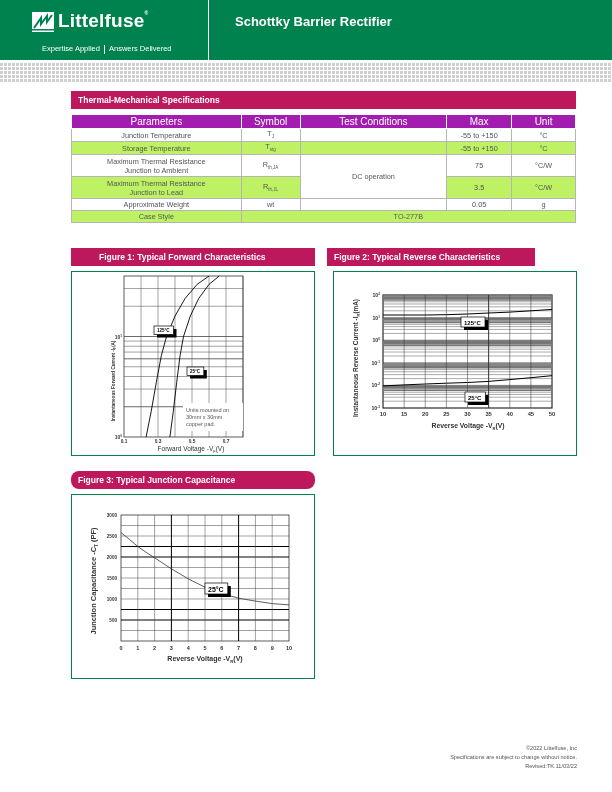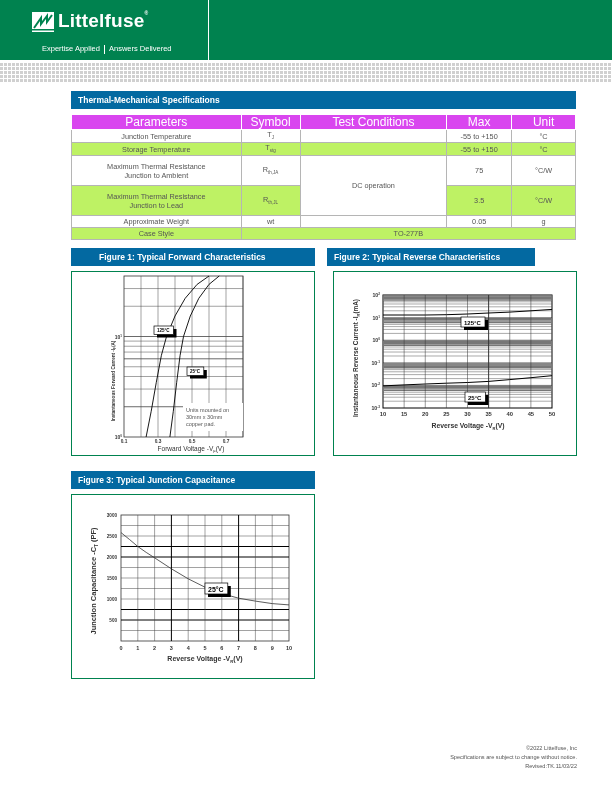--- a/index.html
+++ b/index.html
@@ -18,27 +18,27 @@
 
   .pattern-band { position: absolute; left: 0; top: 62px; width: 612px; height: 20px;
     background-image:
       repeating-linear-gradient(90deg, #c8c8c8 0 3px, #ffffff 3px 4px),
       repeating-linear-gradient(0deg, transparent 0 3px, #ffffff 3px 4px);
     background-blend-mode: normal;
     opacity: 0.85; }
   .pattern-band::after { content: ""; position: absolute; inset: 0;
     background-image: repeating-linear-gradient(0deg, transparent 0 3px, #ffffff 3px 4px); }
 
-  .section-bar { position: absolute; height: 18px; background: #0369a1; color: #ffffff; font-size: 8.5px; font-weight: bold; padding: 4px 7px; }
+  .section-bar { position: absolute; height: 18px; background: #be185d; color: #ffffff; font-size: 8.5px; font-weight: bold; padding: 4px 7px; }
 
   table.specs { position: absolute; left: 71px; top: 114px; width: 505px; border-collapse: collapse; font-size: 7.3px; color: #555; }
-  table.specs th { background: #d946ef; color: #ffffff; font-weight: normal; height: 14px; border: 1px solid #ffffff; font-size: 12px; }
+  table.specs th { background: #a21caf; color: #ffffff; font-weight: normal; height: 14px; border: 1px solid #ffffff; font-size: 10px; }
   table.specs td { text-align: center; border: 1px solid #b5b5b5; height: 12px; padding: 0 2px; line-height: 9px; }
   table.specs tr.alt td { background: #bef264; }
-  table.specs tr.tall td { height: 30px; }
+  table.specs tr.tall td { height: 22px; }
   table.specs td.dc { background: #ffffff !important; }
   table.specs { border-bottom: 1.5px solid #777; }
   .sub { font-size: 4.5px; vertical-align: -2px; }
 
   .fig-box { position: absolute; border: 1.5px solid #00824f; background: #fff; }
 
   svg text { font-family: "Liberation Sans", sans-serif; }
 
   .footer { position: absolute; right: 35px; top: 744px; text-align: right; font-size: 5.6px; color: #555; line-height: 9px; }
 </style>
@@ -49,20 +49,21 @@
   <svg class="logo-mark" viewBox="0 0 22 20">
     <rect x="0" y="0" width="22" height="20" fill="#ffffff"></rect>
     <path d="M2 16 L9 6 L9 12 L15 4 L15 10 L20 3" stroke="#00824f" stroke-width="2" fill="none"></path>
     <rect x="0" y="17" width="22" height="1.5" fill="#00824f"></rect>
   </svg>
   <div class="logo-text"><span>Littelfuse</span><sup>®</sup></div>
   <div class="tagline">
     <span>Expertise Applied</span><span class="sep"></span><span>Answers Delivered</span>
   </div>
   <div class="divider"></div>
+  <div class="doc-title">Schottky Barrier Rectifier</div>
 </div>
 <div class="pattern-band"></div>
 
 <div class="section-bar" style="left:71px; top:91px; width:505px;">Thermal-Mechanical Specifications</div>
 
 <table class="specs">
   <colgroup>
     <col style="width:170px">
       <col style="width:59px">
       <col style="width:147px">
@@ -115,21 +116,21 @@
     </tr>
     <tr class="alt">
       <td>Case Style</td>
       <td colspan="4">TO-277B</td>
     </tr>
   </tbody>
 </table>
 
 <div class="section-bar" style="left:71px; top:248px; width:244px;padding-left:28px;">Figure 1: Typical Forward Characteristics</div>
 <div class="section-bar" style="left:327px; top:248px; width:208px;">Figure 2: Typical Reverse Characteristics</div>
-<div class="section-bar" style="left:71px; top:471px; width:244px;">Figure 3: Typical Junction Capacitance</div>
+<div class="section-bar" style="left:71px; top:471px; width:244px;border-radius:8px;">Figure 3: Typical Junction Capacitance</div>
 
 <div class="fig-box" style="left:71px; top:271px; width:244px; height:185px;"></div>
 <div class="fig-box" style="left:333px; top:271px; width:244px; height:185px;"></div>
 <div class="fig-box" style="left:71px; top:494px; width:244px; height:185px;"></div>
 
 <svg id="fig1" style="position:absolute; left:71px; top:271px;" width="244" height="185">
   <g class="grid">
       <rect x="53" y="5" width="119" height="161" fill="#fff" stroke="#333" stroke-width="0.8"></rect>
       <line x1="70" x2="70" y1="5" y2="166" stroke="#444" stroke-width="0.5"></line>
       <line x1="87" x2="87" y1="5" y2="166" stroke="#444" stroke-width="0.5"></line>

